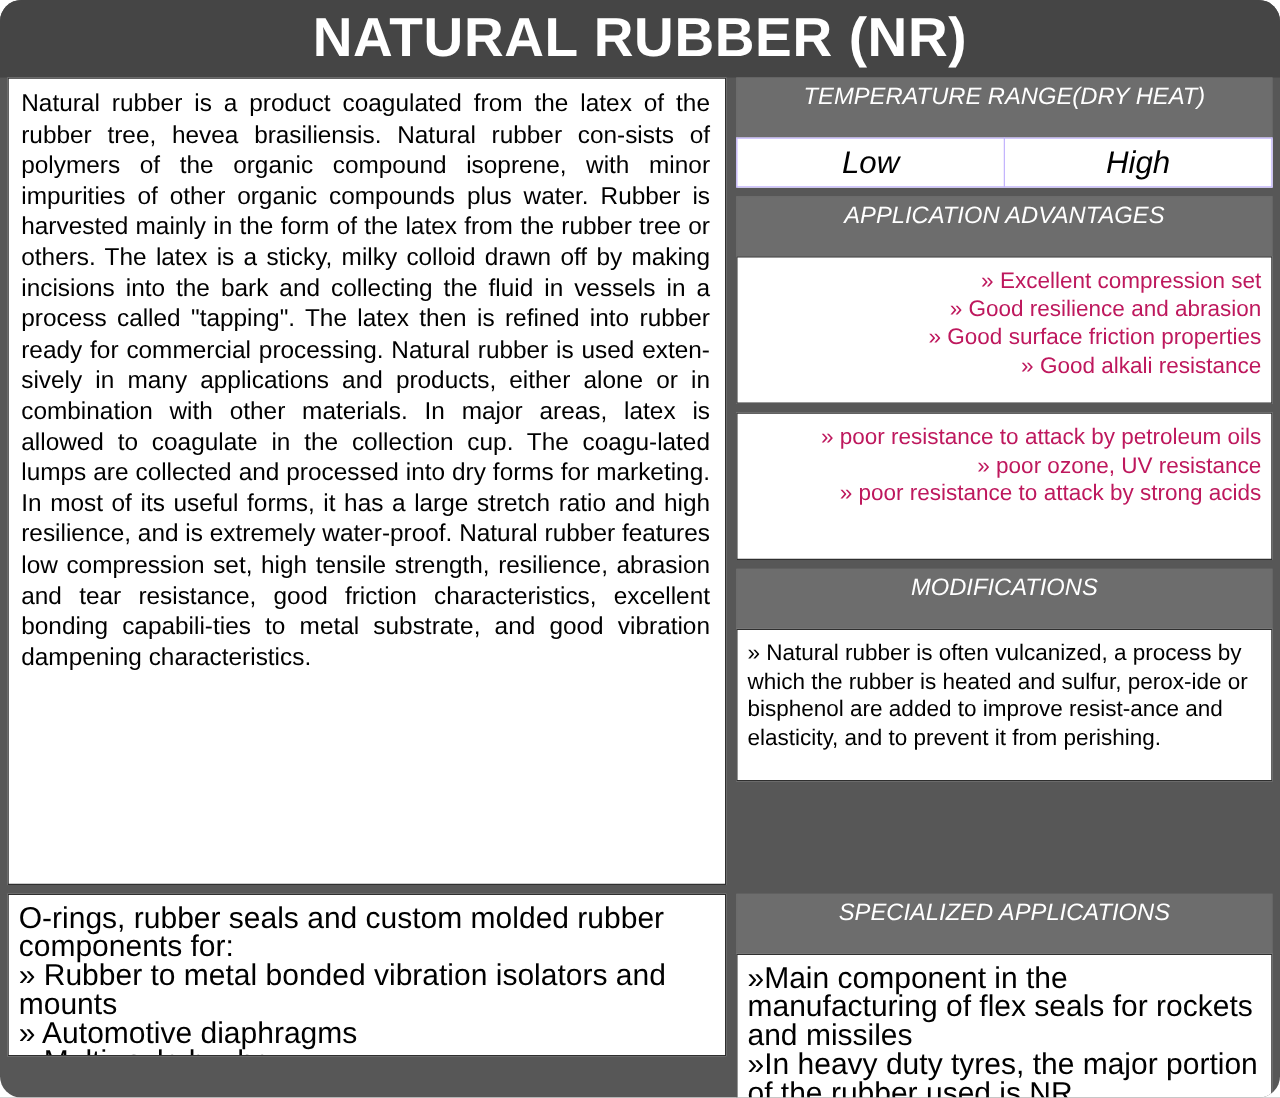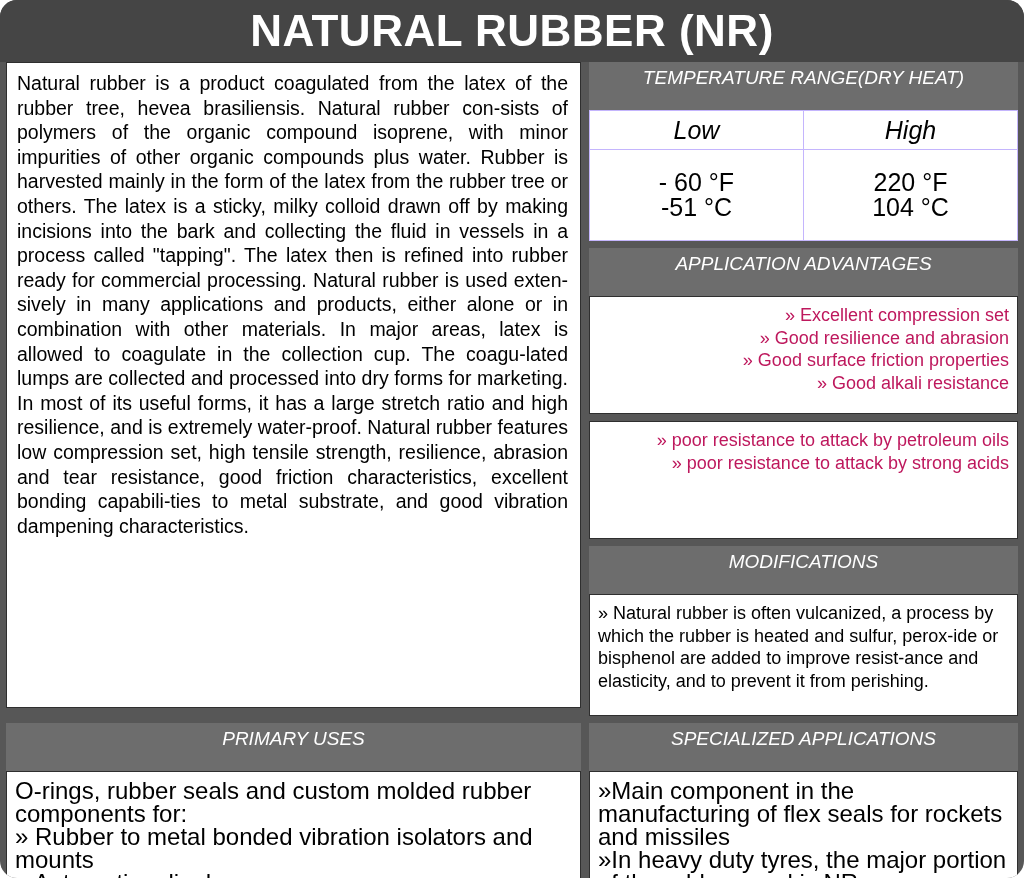--- a/index.html
+++ b/index.html
@@ -163,30 +163,20 @@
     </div>
 
     <div class="col-right">
 
       <div class="section-header">TEMPERATURE RANGE(DRY HEAT)</div>
       <table class="temp-table">
         <tbody>
             <tr>
           <td class="temp-head-cell">Low</td>
           <td class="temp-head-cell">High</td>
-        </tr>
-        <tr>
-          <td class="temp-val-cell">
-            <div>- 60 °F</div>
-            <div>-51 °C</div>
-          </td>
-          <td class="temp-val-cell">
-            <div>220 °F</div>
-            <div>104 °C</div>
-          </td>
         </tr>
       </tbody>
         </table>
 
       <div class="spacer-6"></div>
 
       <div class="section-header">APPLICATION ADVANTAGES</div>
       <div class="white-box adv-box">
         <div class="bullets">
           <div>» Excellent compression set</div>
@@ -194,37 +184,37 @@
           <div>» Good surface friction properties</div>
           <div>» Good alkali resistance</div>
         </div>
       </div>
 
       <div class="spacer-6"></div>
 
       <div class="white-box dis-box">
         <div class="bullets">
           <div>» poor resistance to attack by petroleum oils</div>
+          <div>» poor ozone, UV resistance</div>
           <div>» poor resistance to attack by strong acids</div>
         </div>
       </div>
 
       <div class="spacer-6"></div>
 
       <div class="section-header">MODIFICATIONS</div>
       <div class="white-box mod-box">
         <p class="mod-text">» Natural rubber is often vulcanized, a process by which the rubber is heated and sulfur, perox-ide or bisphenol are added to improve resist-ance and elasticity, and to prevent it from perishing.</p>
       </div>
 
     </div>
   </div>
 
   <div class="bottom-area">
     <div class="col-left">
-      <div class="section-header">PRIMARY USES</div>
       <div class="white-box bottom-box">
         <p>O-rings, rubber seals and custom molded rubber components for:
 » Rubber to metal bonded vibration isolators and mounts
 » Automotive diaphragms
 » Multi- axle bushes</p>
       </div>
     </div>
     <div class="col-right">
       <div class="section-header">SPECIALIZED APPLICATIONS</div>
       <div class="white-box bottom-box">

